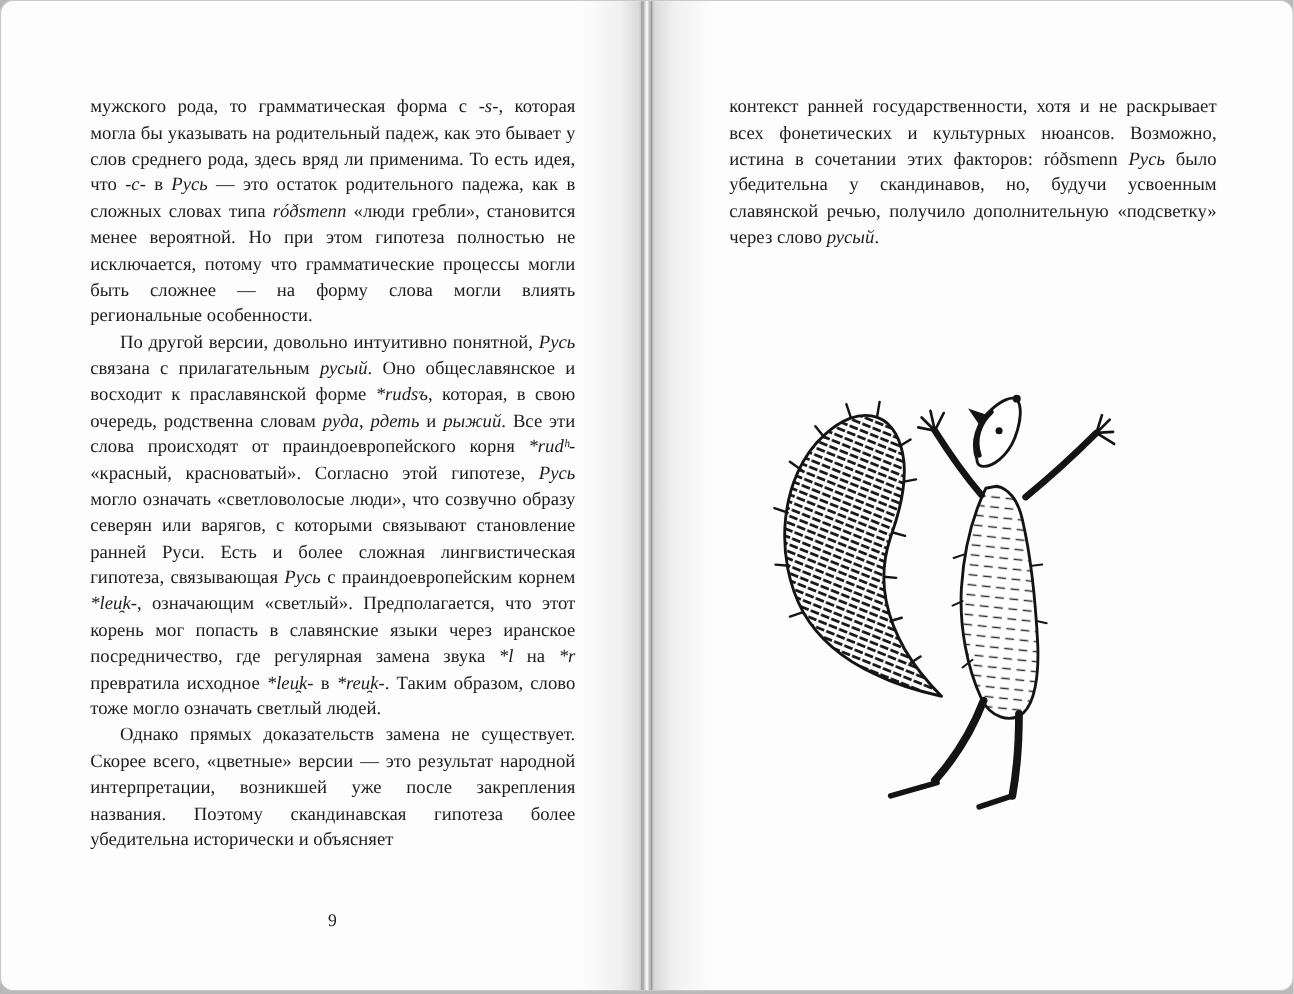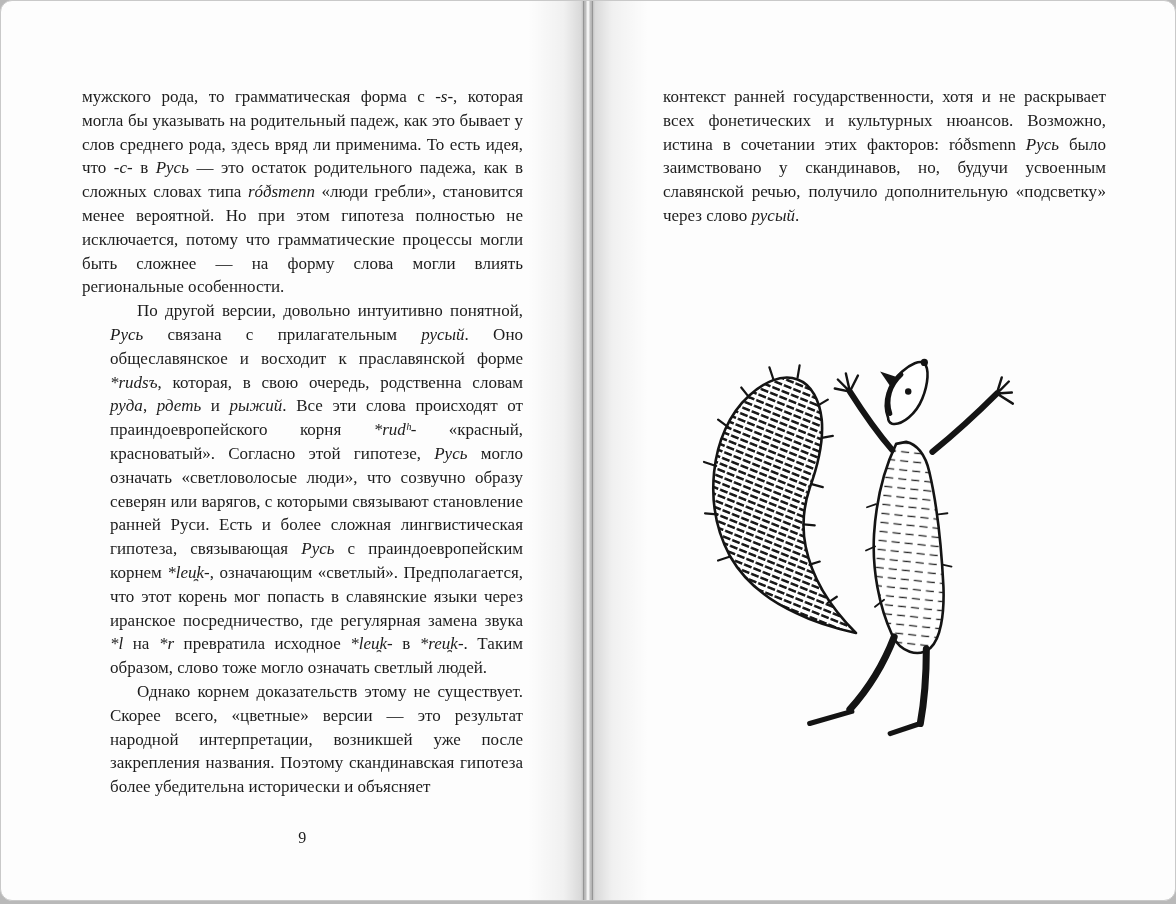--- a/index.html
+++ b/index.html
@@ -26,21 +26,21 @@
 
   .text-column {
     position: absolute; top: 84px; left: 81px; width: 441px;
     font-size: 17px; line-height: 23.8px;
     text-align: justify;
     hyphens: auto; -webkit-hyphens: auto;
   }
   .page-right .text-column { left: 74px; width: 443px; }
 
   .para { margin: 0; }
-  .para.indent { text-indent: 27px; margin-left: 28px; }
+  .para.indent { text-indent: 27px; }
   i { font-style: italic; }
 
   .page-number {
     position: absolute; top: 828px; left: 81px; width: 441px;
     text-align: center; font-size: 16px; letter-spacing: 0.5px;
   }
 
   .gutter {
     position: absolute; left: 50%; top: 0; height: 100%; width: 120px;
     transform: translateX(-50%);
@@ -69,28 +69,28 @@
 </style>
 </head>
 <body>
 
 <div class="spread">
 
   <div class="page page-left">
     <div class="text-column">
         <p class="para"><span>мужского рода, то грамматическая форма с </span><i>-s-</i><span>, которая могла бы указывать на родительный падеж, как это бывает у слов среднего рода, здесь вряд ли применима. То есть идея, что </span><i>-с-</i><span> в </span><i>Русь</i><span> — это остаток родительного падежа, как в сложных словах типа </span><i>róðsmenn</i><span> «люди гребли», становится менее вероятной. Но при этом гипотеза полностью не исключается, потому что грамматические процессы могли быть сложнее — на форму слова могли влиять региональные особенности.</span></p>
         <p class="para indent"><span>По другой версии, довольно интуитивно понятной, </span><i>Русь</i><span> связана с прилагательным </span><i>русый</i><span>. Оно общеславянское и восходит к праславянской форме </span><i>*rudsъ</i><span>, которая, в свою очередь, родственна словам </span><i>руда</i><span>, </span><i>рдеть</i><span> и </span><i>рыжий</i><span>. Все эти слова происходят от праиндоевропейского корня </span><i>*rudʰ-</i><span> «красный, красноватый». Согласно этой гипотезе, </span><i>Русь</i><span> могло означать «светловолосые люди», что созвучно образу северян или варягов, с которыми связывают становление ранней Руси. Есть и более сложная лингвистическая гипотеза, связывающая </span><i>Русь</i><span> с праиндоевропейским корнем </span><i>*leu̯k-</i><span>, означающим «светлый». Предполагается, что этот корень мог попасть в славянские языки через иранское посредничество, где регулярная замена звука </span><i>*l</i><span> на </span><i>*r</i><span> превратила исходное </span><i>*leu̯k-</i><span> в </span><i>*reu̯k-</i><span>. Таким образом, слово тоже могло означать светлый людей.</span></p>
-        <p class="para indent"><span>Однако корнем доказательств этому не существует. Скорее всего, «цветные» версии — это результат народной интерпретации, возникшей уже после закрепления названия. Поэтому скандинавская гипотеза более убедительна исторически и объясняет</span></p>
+        <p class="para indent"><span>Однако прямых доказательств замена не существует. Скорее всего, «цветные» версии — это результат народной интерпретации, возникшей уже после закрепления названия. Поэтому скандинавская гипотеза более убедительна исторически и объясняет</span></p>
       </div>
     <div class="page-number">9</div>
   </div>
 
   <div class="page page-right">
     <div class="text-column">
-        <p class="para"><span>контекст ранней государственности, хотя и не раскрывает всех фонетических и культурных нюансов. Возможно, истина в сочетании этих факторов: róðsmenn </span><i>Русь</i><span> было заимствовано у скандинавов, но, будучи усвоенным славянской речью, получило дополнительную «подсветку» через слово </span><i>русый</i><span>.</span></p>
+        <p class="para"><span>контекст ранней государственности, хотя и не раскрывает всех фонетических и культурных нюансов. Возможно, истина в сочетании этих факторов: róðsmenn </span><i>Русь</i><span> было убедительна у скандинавов, но, будучи усвоенным славянской речью, получило дополнительную «подсветку» через слово </span><i>русый</i><span>.</span></p>
       </div>
 
     <div class="illustration">
       <svg viewBox="0 0 340 395" xmlns="http://www.w3.org/2000/svg" role="img" aria-label="Ink sketch of a squirrel standing upright on hind legs with raised front paws and a large bushy tail">
         <defs>
           <pattern id="furDense" width="6" height="10" patternUnits="userSpaceOnUse" patternTransform="rotate(112)">
             <rect width="6" height="10" fill="#ffffff"></rect>
             <path d="M3,0 L3,8" stroke="#151515" stroke-width="2.5"></path>
           </pattern>
           <pattern id="furLight" width="9" height="13" patternUnits="userSpaceOnUse" patternTransform="rotate(96)">

